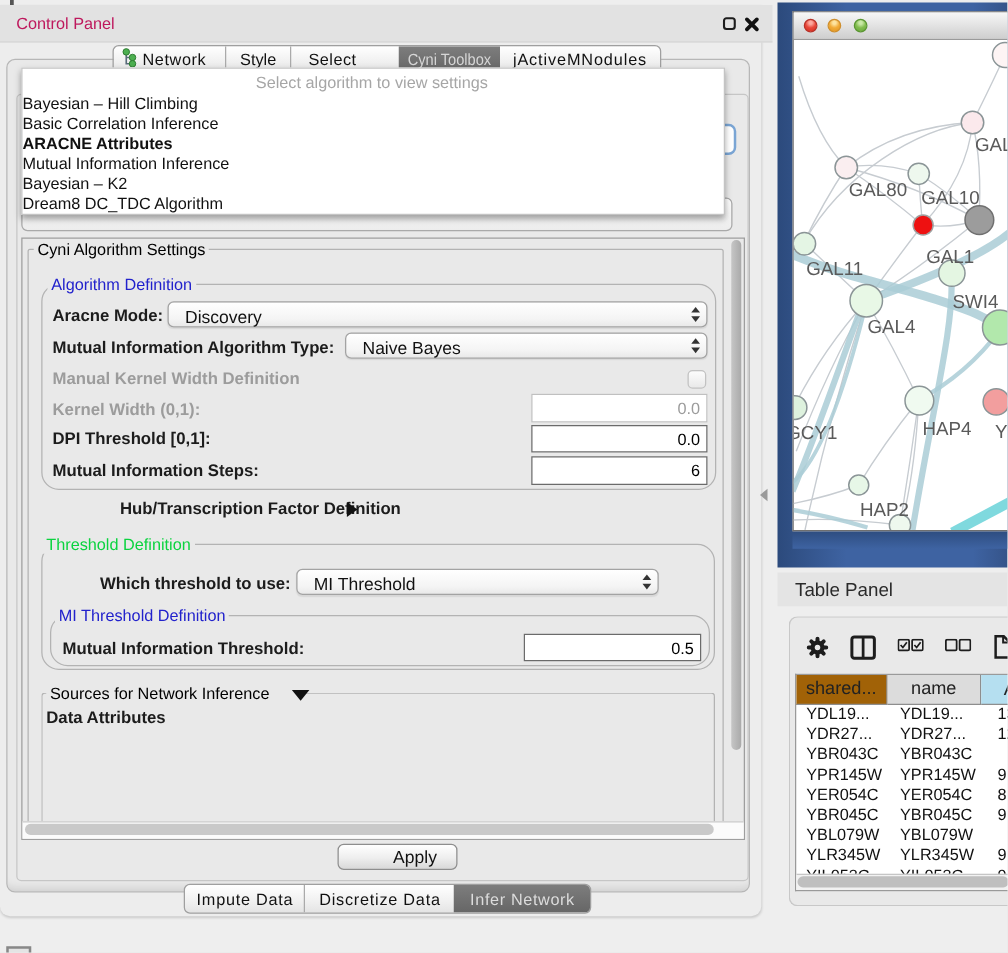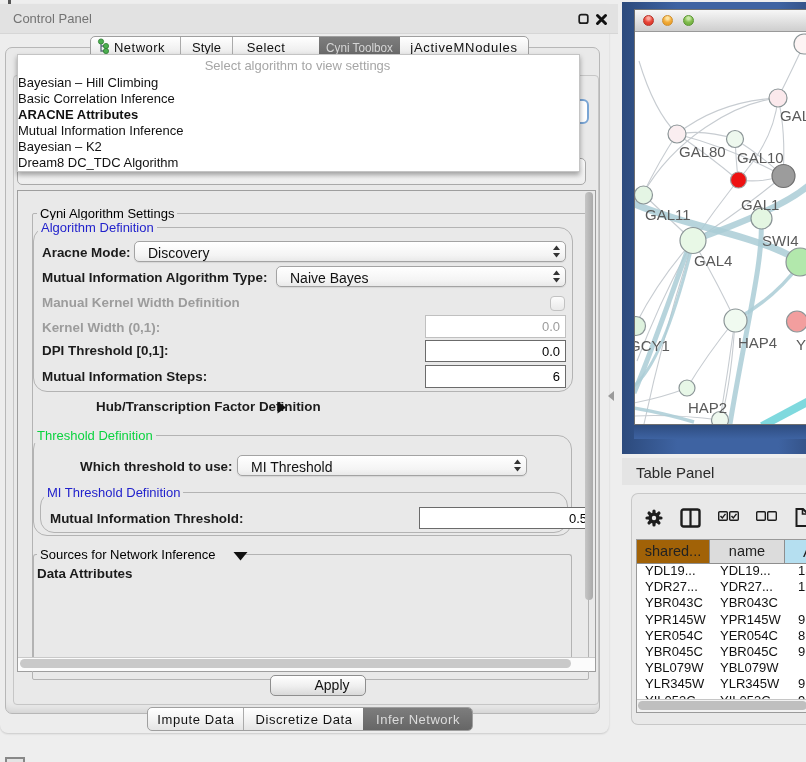--- a/index.html
+++ b/index.html
@@ -20,21 +20,21 @@
 .tf span{position:absolute;right:5px;top:3px;}
 .tabtx{font-size:13px;color:#111;white-space:nowrap;text-align:center;}
 </style>
 </head>
 <body>
 <div id="root">
 
 <div class="abs" style="left:8px;top:0;width:3px;height:4px;background:#555;"></div>
 <div class="abs" id="cpwin" style="left:0;top:4px;width:609px;height:729px;background:#ededed;border-radius:0 0 8px 8px;box-shadow:0 1px 2px rgba(0,0,0,0.15);"></div>
 <div class="abs" style="left:0;top:4px;width:618px;height:29px;background:#e2e2e2;border-bottom:1px solid #d6d6d6;"></div>
-<div class="abs" style="left:13px;top:11px;font-size:13px;color:#737373;">Control Panel</div>
+<div class="abs" style="left:13px;top:11px;font-size:13px;color:#be185d;">Control Panel</div>
 <svg class="abs" style="left:578px;top:13px" width="12" height="12" viewBox="0 0 12 12">
       <rect x="1.2" y="1.6" width="8.6" height="8.6" rx="2" fill="none" stroke="#1c1c1c" stroke-width="1.7"></rect>
     </svg>
 <svg class="abs" style="left:595px;top:13px" width="13" height="13" viewBox="0 0 13 13">
       <path d="M2.5 2.5 L10.5 10.5 M10.5 2.5 L2.5 10.5" stroke="#111" stroke-width="3" stroke-linecap="round"></path>
     </svg>
 
 <div class="abs" style="left:5px;top:47px;width:593px;height:665px;background:#e9e9e9;border:1px solid #b7b7b7;border-radius:7px;box-shadow:inset 0 -10px 8px -8px rgba(0,0,0,0.12);"></div>
 
 <div class="abs" style="left:13px;top:75px;width:584px;height:628px;border:1px solid #c6c6c6;border-radius:4px;"></div>
@@ -54,21 +54,21 @@
 <svg class="abs" style="left:97px;top:38px" width="14" height="16" viewBox="0 0 14 16">
  <path d="M4 4 L4 13 L8 13 M4 8 L8 8" stroke="#5a6b7a" stroke-width="1.3" fill="none"></path>
  <circle cx="4" cy="3.5" r="2.6" fill="#4caf50" stroke="#2e7d32" stroke-width="0.8"></circle>
  <circle cx="9" cy="8" r="2.6" fill="#4caf50" stroke="#2e7d32" stroke-width="0.8"></circle>
  <circle cx="9" cy="13" r="2.6" fill="#4caf50" stroke="#2e7d32" stroke-width="0.8"></circle>
 </svg>
 
 <div class="abs" style="left:17px;top:99px;width:568px;height:21px;border:2px solid #7aa5d4;border-radius:6px;background:#fff;"></div>
 <div class="abs" style="left:17px;top:158px;width:567px;height:25px;border:1px solid #a9a9a9;border-radius:5px;background:linear-gradient(#fdfdfd,#ededed);"></div>
 
-<div class="abs grp" style="left:32px;top:199px;width:555px;height:465px;border-radius:2px;margin-top:14px;">
+<div class="abs grp" style="left:22px;top:199px;width:555px;height:465px;border-radius:2px;">
   <span class="leg" style="left:4px;">Cyni Algorithm Settings</span>
 </div>
 
 <div class="abs grp" style="left:33px;top:227px;width:538px;height:163px;">
   <span class="leg" style="left:4px;color:#2222cc;">Algorithm Definition</span>
 </div>
 
 <div class="abs lbl" style="left:42px;top:245px;">Aracne Mode:</div>
 <div class="abs combo" style="left:134px;top:241px;width:430px;height:19px;">
   <span class="ct">Discovery</span>
@@ -119,21 +119,21 @@
   <svg class="abs" style="right:4px;top:3px;" width="9" height="13" viewBox="0 0 9 13">
         <path d="M4.5 0.5 L8 5 L1 5 Z" fill="#333"></path>
         <path d="M4.5 12.5 L8 8 L1 8 Z" fill="#333"></path>
       </svg>
 </div>
 
 <div class="abs grp" style="left:40px;top:492px;width:526px;height:39px;">
   <span class="leg" style="left:3px;color:#2222cc;">MI Threshold Definition</span>
 </div>
 <div class="abs lbl" style="left:50px;top:511px;">Mutual Information Threshold:</div>
-<div class="abs tf" style="left:419px;top:507px;width:140px;height:20px;border:1px solid #6b6b6b;padding-left:32px;">
+<div class="abs tf" style="left:419px;top:507px;width:140px;height:20px;border:1px solid #6b6b6b;">
       <span>0.5</span>
     </div>
 
 <div class="abs grp" style="left:33px;top:554px;width:537px;height:110px;border-bottom:none;border-radius:3px 3px 0 0;">
   <span class="leg" style="left:3px;padding-right:24px;">Sources for Network Inference</span>
 </div>
 <svg class="abs" style="left:233px;top:551px;" width="15" height="10" viewBox="0 0 15 10">
       <path d="M0.5 1 L14.5 1 L7.5 9.5 Z" fill="#111"></path>
     </svg>
 <div class="abs lbl" style="left:37px;top:566px;">Data Attributes</div>

